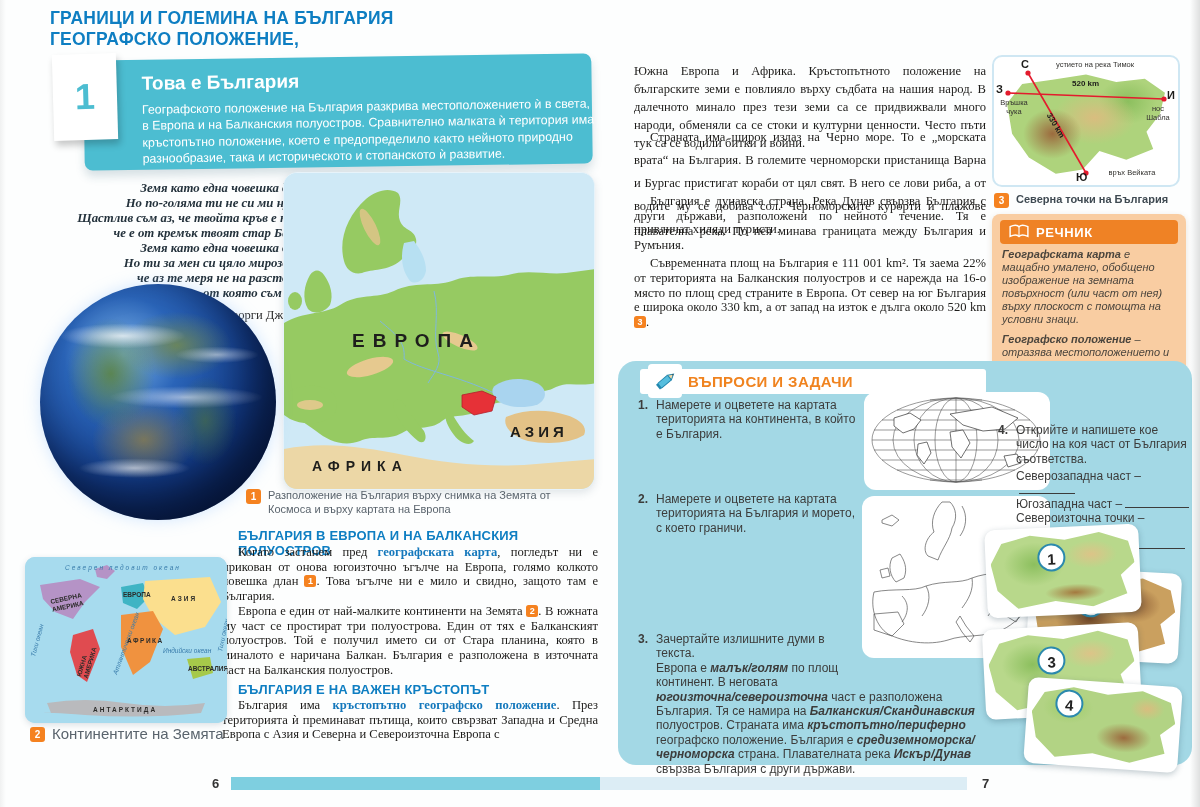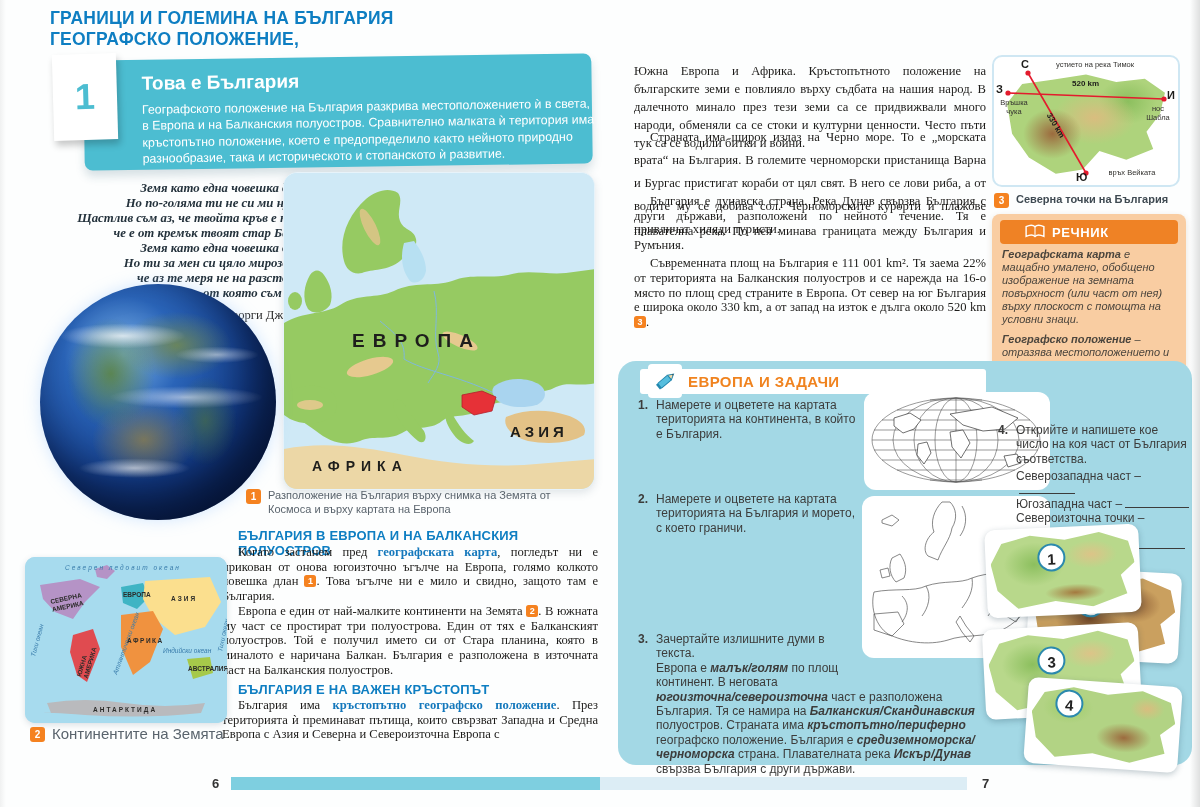--- a/index.html
+++ b/index.html
@@ -108,21 +108,21 @@
       radial-gradient(closest-side at 75% 30%, #8cbf5e, rgba(140,191,94,0) 70%),
       #aed37c;}
   .ext-lbl{position:absolute;color:#1d1c1a;font:bold 11px var(--sans);}
   .ext-small{position:absolute;color:#33322f;font:7.5px/8.5px var(--sans);text-align:center;}
   .ext-dist{position:absolute;color:#1d1c1a;font:bold 8px var(--sans);}
 
   
   #glossary{left:992px;top:214px;width:194px;height:204px;background:#f9cda2;border-radius:8px;
     padding:34px 10px 8px 10px;box-shadow:0 2px 6px rgba(120,80,30,.15);}
   #glossary-header{position:absolute;left:8px;top:6px;width:178px;height:24px;background:#ef8225;
-    border-radius:4px;display:flex;align-items:center;gap:6px;padding:0 24px;}
+    border-radius:4px;display:flex;align-items:center;gap:6px;padding:0 8px;}
   #glossary-header .gh-text{color:#fff;font:bold 13px var(--sans);letter-spacing:.6px;}
   .gl-entry{font:italic 11px/13px var(--sans);color:#4b453d;margin-bottom:7px;}
 
   
   #q-panel{left:618px;top:361px;width:574px;height:404px;background:var(--panel);border-radius:18px;}
   #q-header{position:absolute;left:22px;top:8px;width:346px;height:25px;background:#fff;
     border-radius:3px;display:flex;align-items:center;padding-left:48px;}
   #q-header .qh-text{color:#f0831f;font:bold 15px var(--sans);letter-spacing:.4px;}
   #pencil-wrap{position:absolute;left:8px;top:-5px;width:34px;height:34px;background:#fff;
     border-radius:4px;display:flex;align-items:center;justify-content:center;}
@@ -336,21 +336,21 @@
       <div id="pencil-wrap">
         <svg width="26" height="26" viewBox="0 0 32 32">
           <g transform="rotate(-40 16 16)">
             <rect x="7" y="12.5" width="16" height="7.5" rx="1" fill="#56bede" stroke="#2187ae" stroke-width="1.2"></rect>
             <path d="M23,12.5 L29.5,16.2 L23,20 Z" fill="#f3d9a8" stroke="#2187ae" stroke-width="1.2"></path>
             <path d="M27.6,15.1 L29.5,16.2 L27.6,17.3 Z" fill="#444"></path>
             <rect x="4.5" y="12.5" width="2.5" height="7.5" fill="#2187ae"></rect>
           </g>
         </svg>
       </div>
-      <span class="qh-text">ЕВРОПА И ЗАДАЧИ</span>
+      <span class="qh-text">ВЪПРОСИ И ЗАДАЧИ</span>
     </div>
 
     <div id="task1" class="task">
       <span class="tnum">1.</span>
       <span>Намерете и оцветете на картата територията на континента, в който е България.</span>
     </div>
 
     <div id="world-card" class="outline-card">
       <svg width="186" height="98" viewBox="0 0 186 98">
         <g stroke="#555" stroke-width=".6" fill="none">

